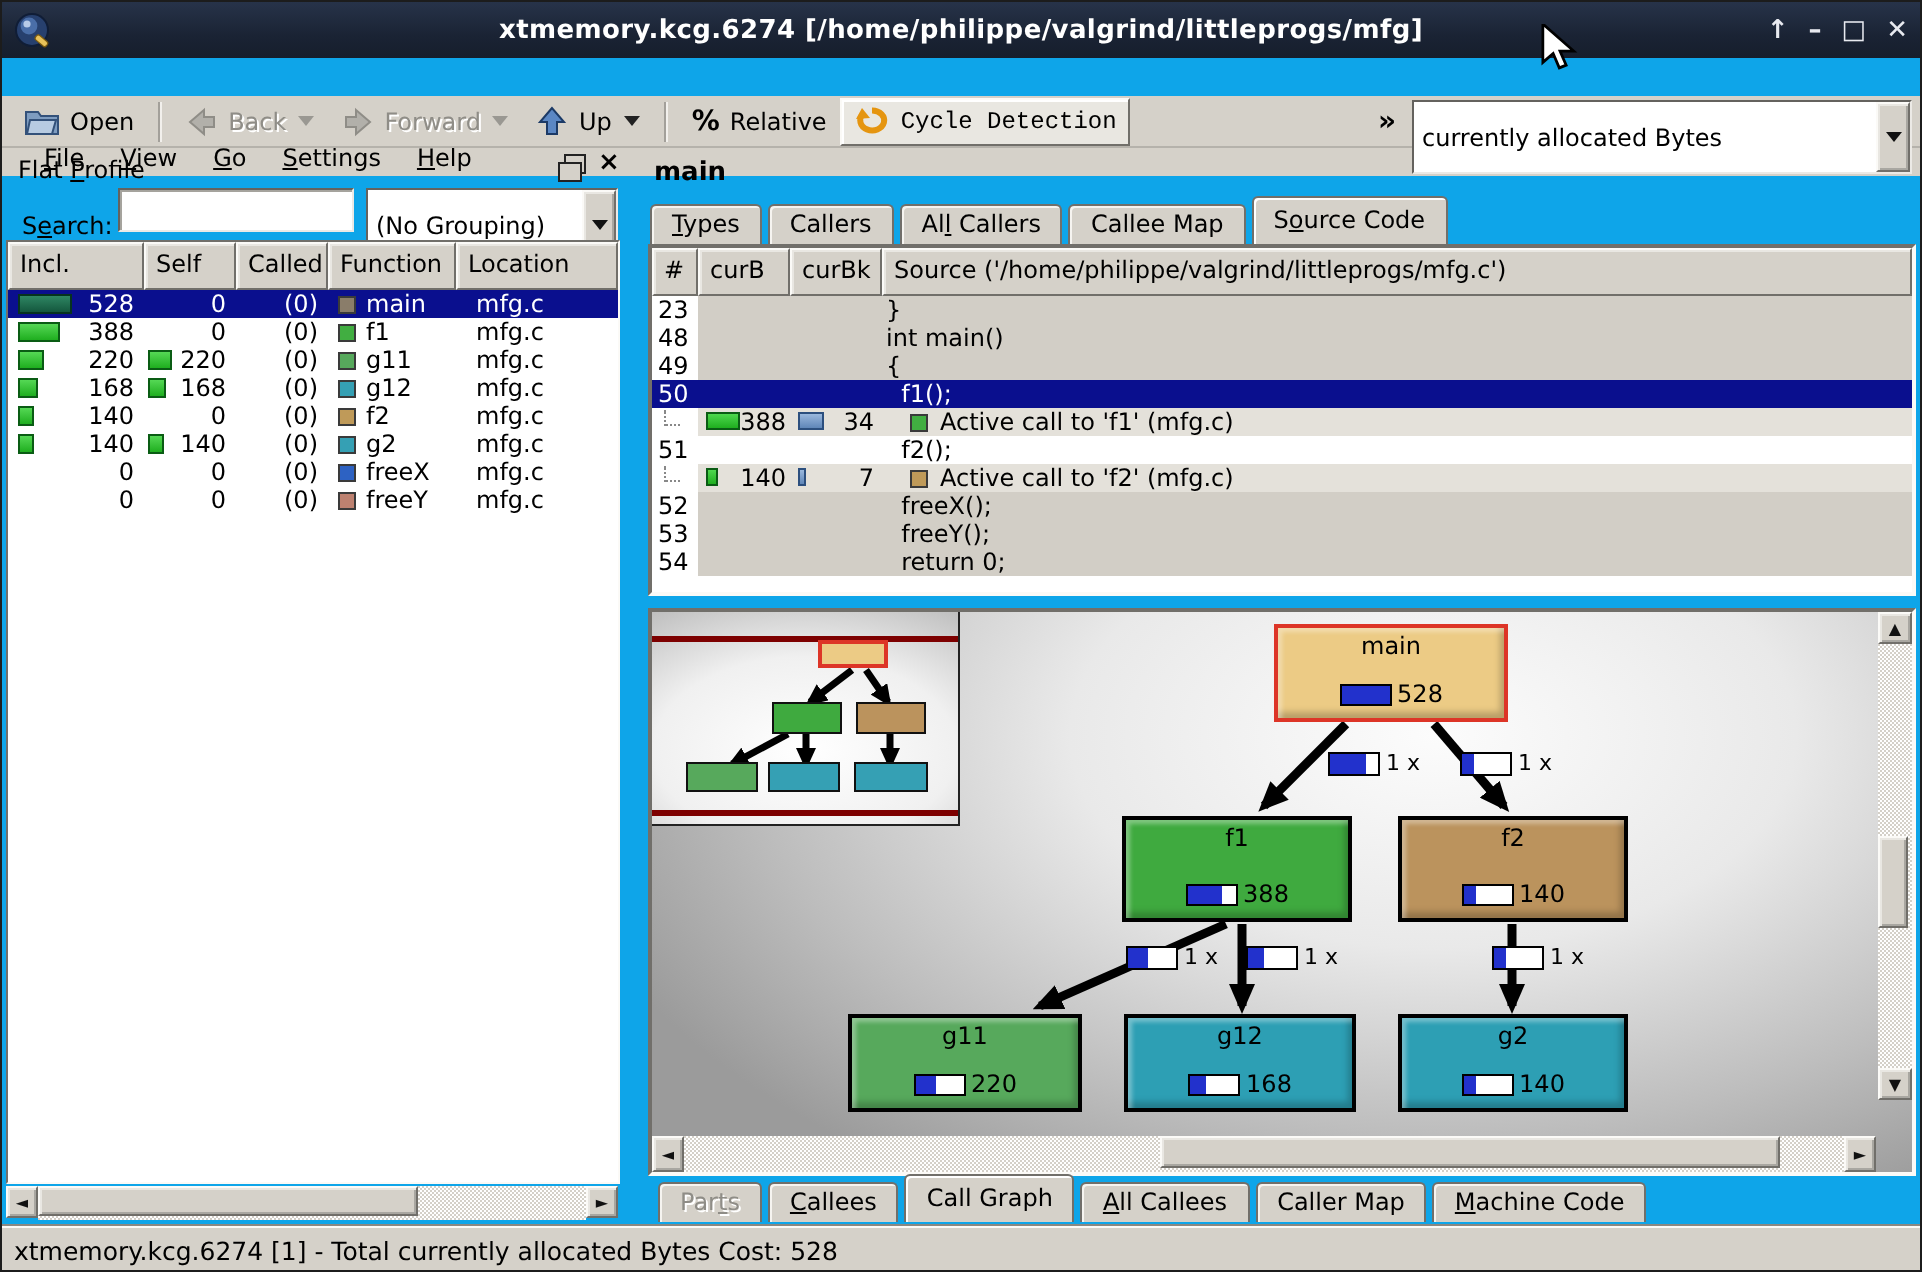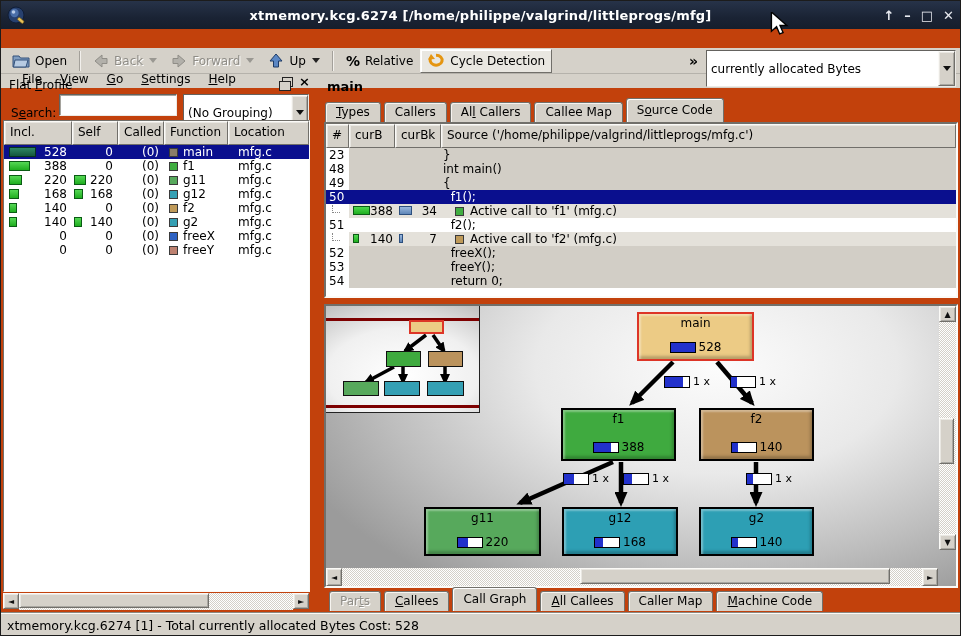--- a/index.html
+++ b/index.html
@@ -1,19 +1,19 @@
 <!DOCTYPE html>
 <html><head>
 <meta charset="utf-8">
 <style>
   html,body{margin:0;padding:0;background:#555;}
   *{box-sizing:border-box;}
   #win{
     position:relative;width:961px;height:636px;overflow:hidden;
-    background:#c2410c;
+    background:#0ea5e9;
     font-family:"DejaVu Sans","Liberation Sans",sans-serif;
     font-size:12px;color:#000;
     border:1px solid #1c1c1c;
   }
   .out2{border:1px solid;border-color:#fbfaf7 #716f6a #716f6a #fbfaf7;box-shadow:inset 1px 1px 0 #e9e7e2, inset -1px -1px 0 #a9a7a1;background:#d5d1c9;}
   .field{background:#fff;border:1px solid;border-color:#64625e #eceae6 #eceae6 #64625e;box-shadow:inset 1px 1px 0 #a5a39d;}
   
   #titlebar{position:absolute;left:0;top:0;width:100%;height:28px;
     background:linear-gradient(#273349,#1a2334 60%,#161e2c);display:flex;align-items:center;}
   #titlebar .title{position:absolute;left:0;right:0;text-align:center;color:#fff;font-weight:bold;font-size:13px;letter-spacing:.2px;}
@@ -22,21 +22,21 @@
   .winbtns span{cursor:default;line-height:1;}
   
   #menubar{position:absolute;left:0;top:28px;width:100%;height:19px;display:flex;align-items:center;padding-left:12px;background:#d5d1c9;margin-top:40px;}
   .menu-item{padding:1px 9px;}
   #toolbar{position:absolute;left:0;top:47px;width:100%;height:26px;display:flex;align-items:center;background:#d5d1c9;border-bottom:1px solid #b5b2ab;}
   .tbtn{display:flex;align-items:center;gap:5px;padding:2px 6px;height:24px;border:1px solid transparent;}
   .tbtn.disabled{color:#8f8d87;text-shadow:1px 1px 0 #fff;}
   .tbtn .dd{width:0;height:0;border-left:4px solid transparent;border-right:4px solid transparent;border-top:5px solid #222;margin-left:1px;}
   .tbtn.disabled .dd{border-top-color:#9a9892;}
   .tsep{width:2px;height:20px;margin:0 5px;border-left:1px solid #a3a09a;border-right:1px solid #f2f0ec;}
-  #cycle-btn{background:#e9e7e1;border:1px solid;border-color:#fbfaf7 #716f6a #716f6a #fbfaf7;box-shadow:inset 1px 1px 0 #fff;}
+  #cycle-btn{background:#e9e7e1;border:1px solid;border-color:#fbfaf7 #716f6a #716f6a #fbfaf7;box-shadow:inset 1px 1px 0 #fff;font-family:Liberation Mono, monospace;}
   #tb-chevron{margin-left:auto;font-weight:bold;font-size:14px;padding:0 6px;}
   .combo{display:flex;align-items:center;height:37px;}
   .combo .cval{flex:1;padding:0 4px;white-space:nowrap;overflow:hidden;background:#fff;align-self:stretch;display:flex;align-items:center;}
   .combo .cbtn{width:17px;align-self:stretch;display:flex;align-items:center;justify-content:center;}
   .combo .cbtn i{width:0;height:0;border-left:4px solid transparent;border-right:4px solid transparent;border-top:5px solid #111;}
   #event-combo{position:absolute;right:4px;top:49px;width:250px;}
   
   #dock-title{position:absolute;left:8px;top:77px;font-size:12px;}
   .dock-icons{position:absolute;top:76px;display:flex;gap:6px;align-items:center;}
   #float-icon{width:11px;height:10px;border:1px solid #222;position:relative;background:#d5d1c9;}

